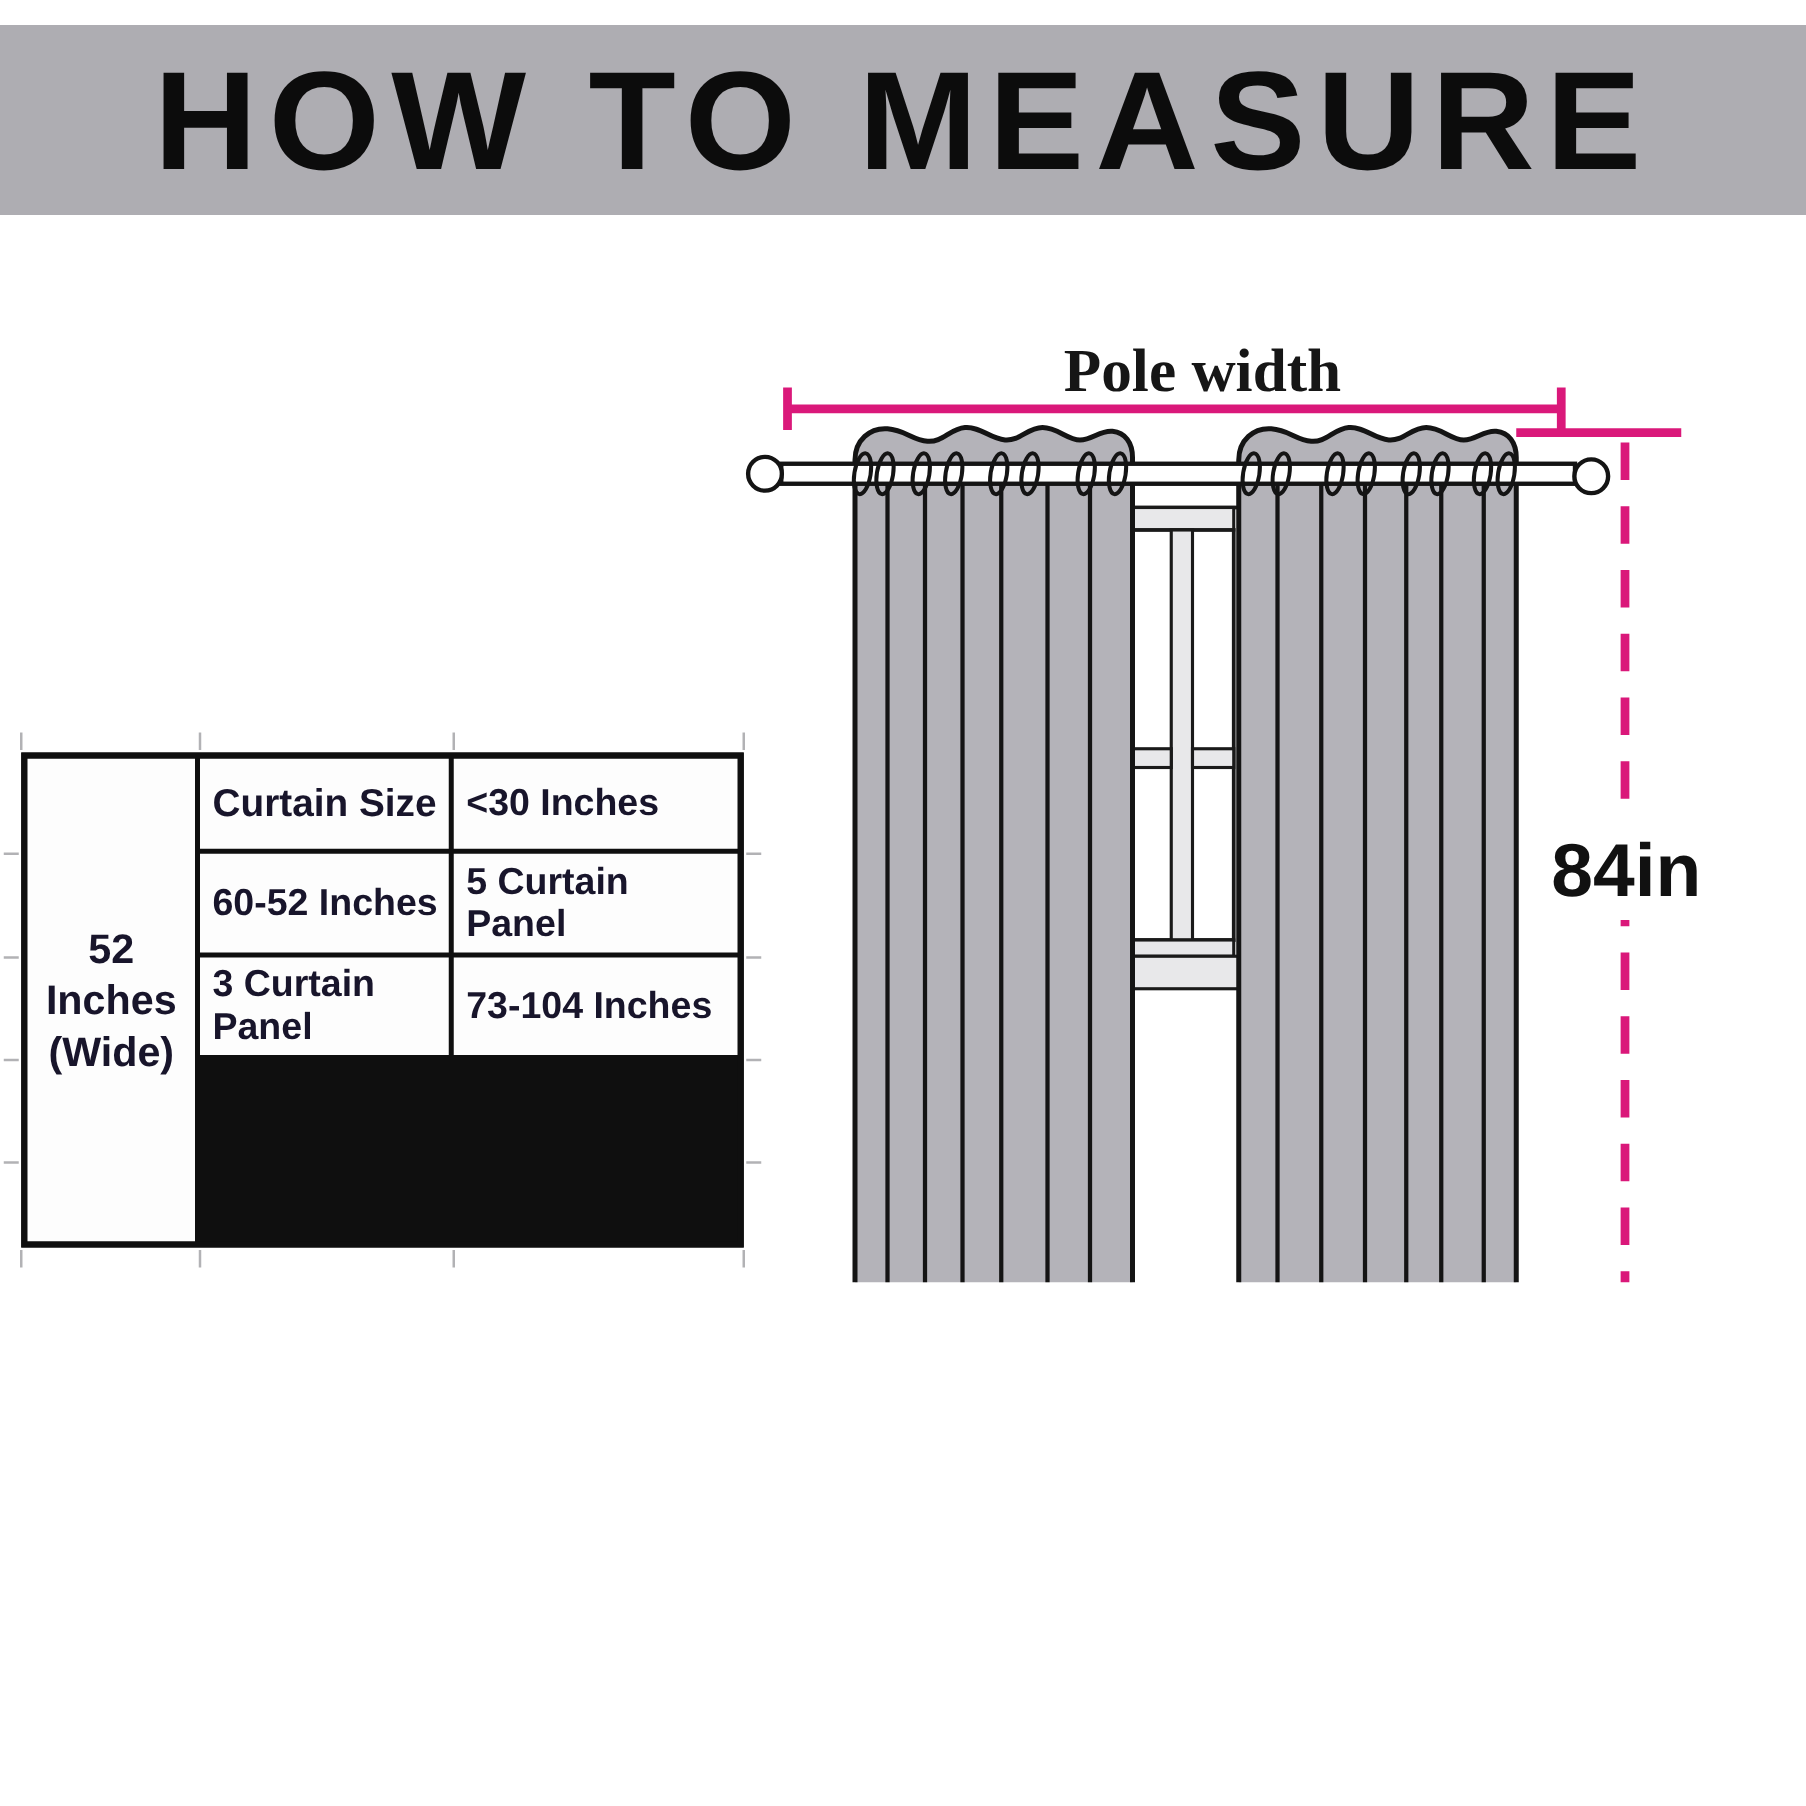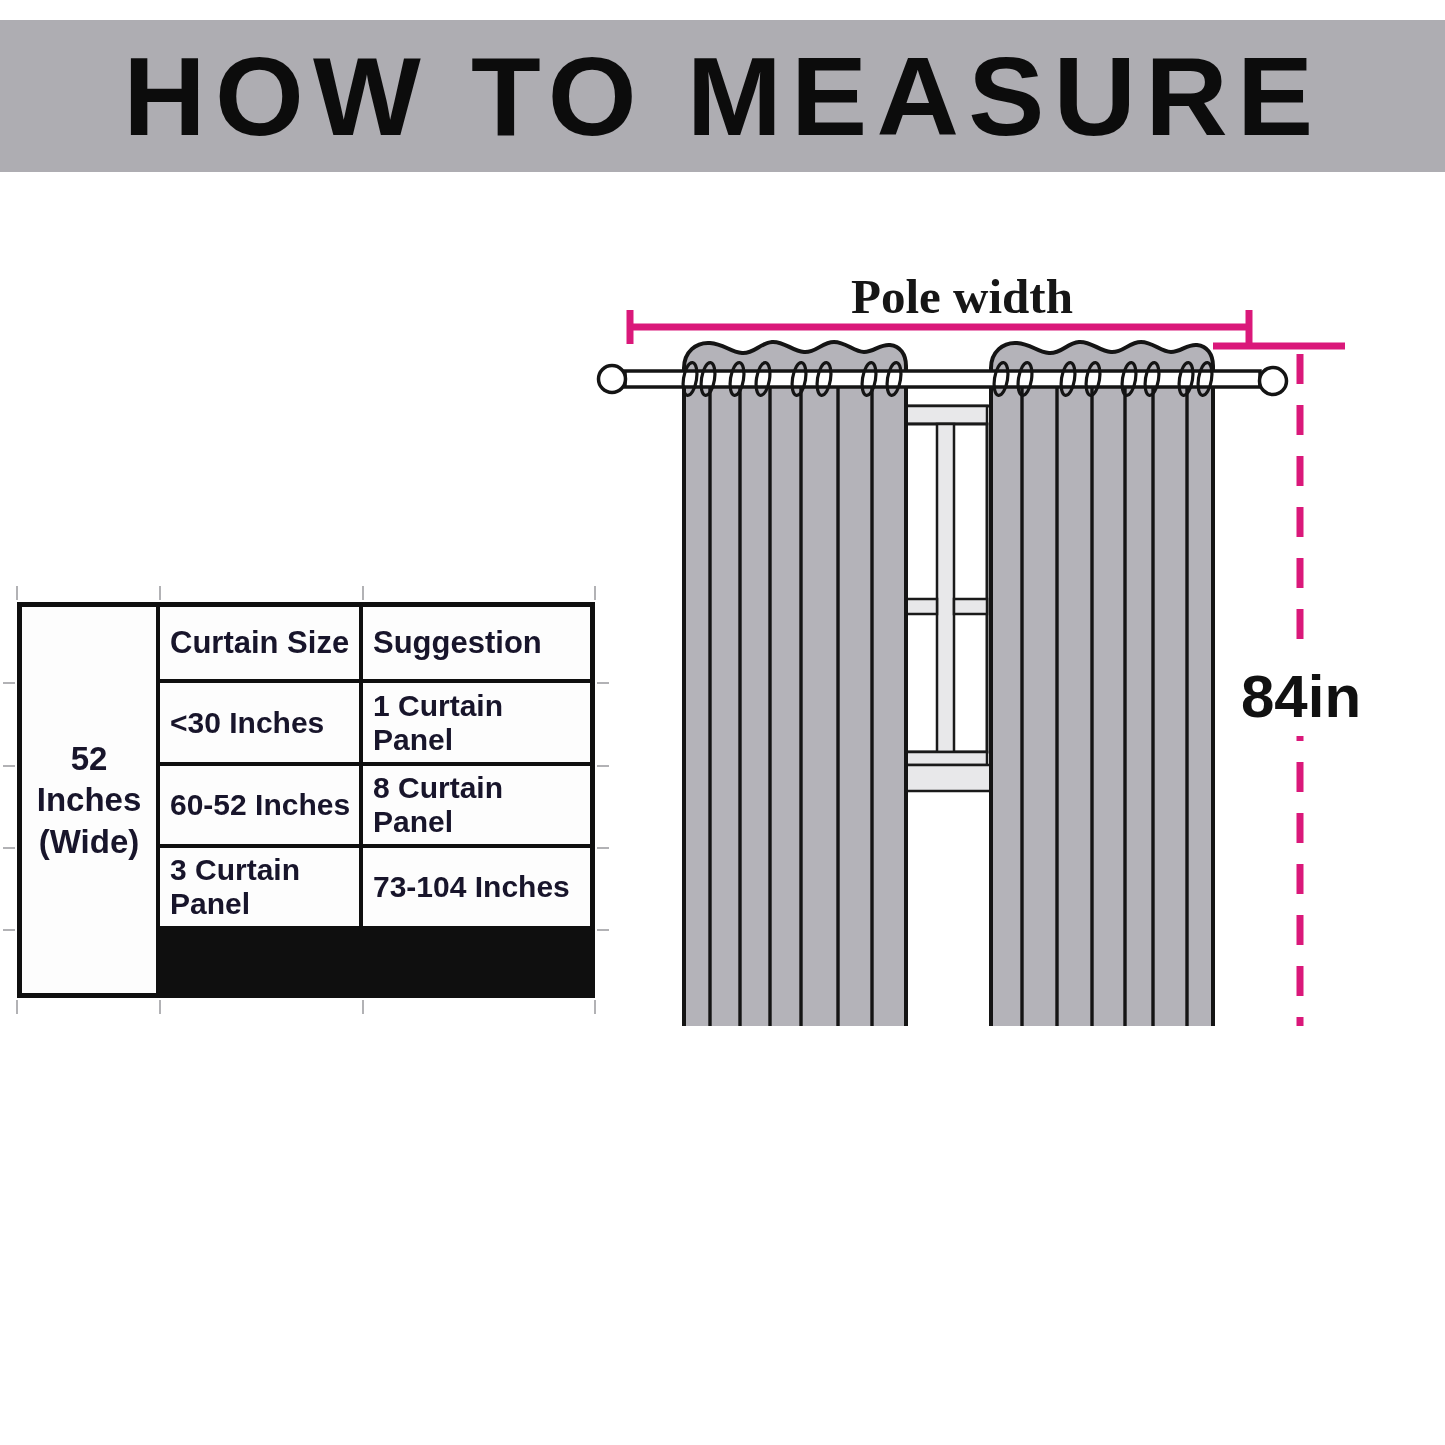--- a/index.html
+++ b/index.html
@@ -239,26 +239,24 @@
       <line class="tick" x1="597" y1="930" x2="609" y2="930"></line>
     </g>
   </svg>
 
   <div class="size-table" data-name="size-chart-table">
     <div class="cell side" data-name="table-cell-panel-width">
       <span data-name="panel-width-line1">52 Inches</span>
       <span data-name="panel-width-line2">(Wide)</span>
     </div>
     <div class="cell head" data-name="table-header-window-size">Curtain Size</div>
-    <div class="cell head" data-name="table-header-suggestion">Suggestion</div>
 
     <div class="cell data" data-name="table-cell-window-size">&lt;30 Inches</div>
-    <div class="cell data" data-name="table-cell-suggestion">1 Curtain Panel</div>
 
     <div class="cell data" data-name="table-cell-window-size">60-52 Inches</div>
-    <div class="cell data" data-name="table-cell-suggestion">8 Curtain Panel</div>
+    <div class="cell data" data-name="table-cell-suggestion">5 Curtain Panel</div>
 
     <div class="cell data" data-name="table-cell-suggestion">3 Curtain Panel</div>
 
     <div class="cell data" data-name="table-cell-window-size">73-104 Inches</div>
   </div>
 
 </div>
 
 </body></html>

